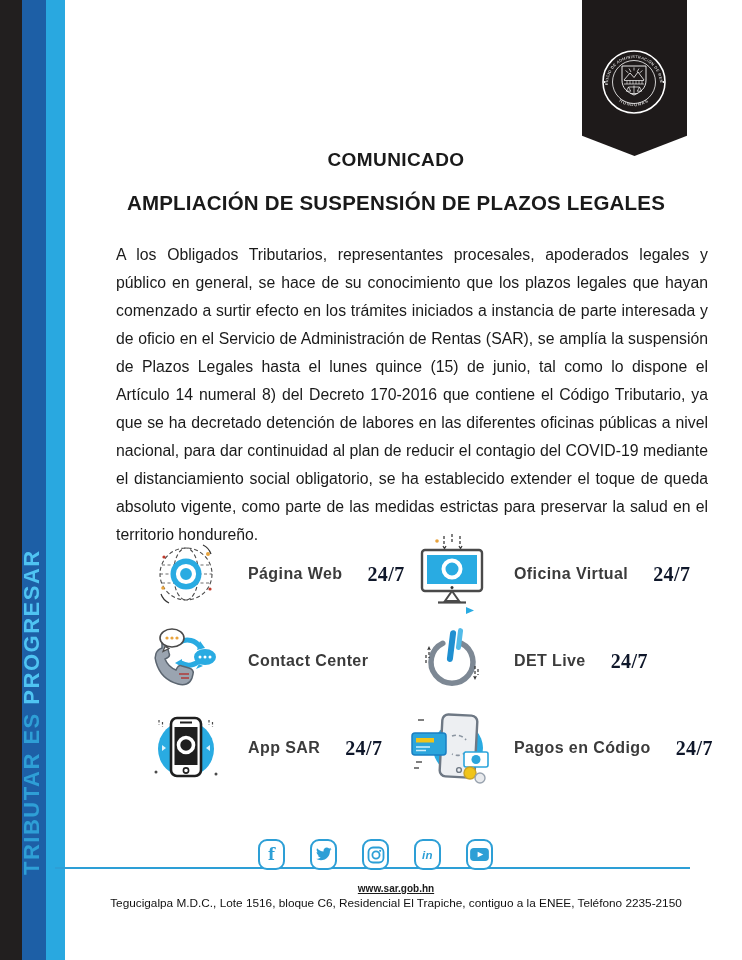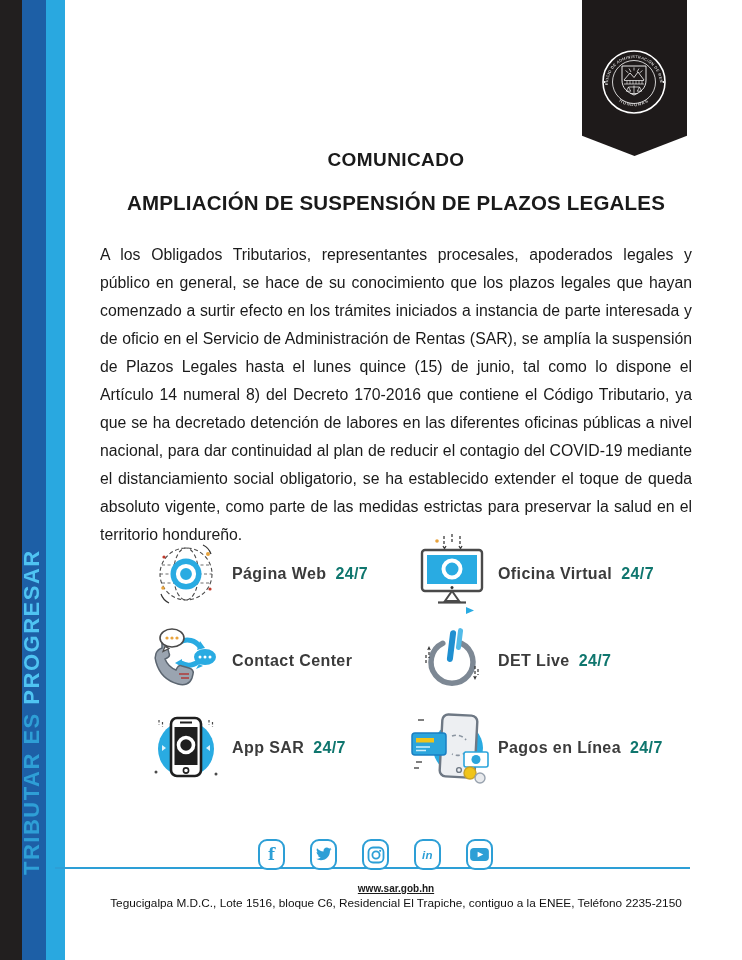--- a/index.html
+++ b/index.html
@@ -20,30 +20,30 @@
   .ribbon{left:582px;top:0;width:105px;height:156px;background:#1E1A1A;
           -webkit-clip-path:polygon(0 0,100% 0,100% 87%,50% 100%,0 87%);
           clip-path:polygon(0 0,100% 0,100% 87%,50% 100%,0 87%);}
 
   
   .titleblock{left:100px;top:149px;width:592px;text-align:center;}
   .title1{font-size:19px;font-weight:bold;letter-spacing:.4px;}
   .title2{font-size:20.5px;font-weight:bold;letter-spacing:.2px;margin-top:20px;}
 
   
-  .para1{left:100px;top:241px;width:592px;font-size:15.8px;line-height:28px;text-align:justify;}
+  .para1{left:116px;top:241px;width:592px;font-size:15.8px;line-height:28px;text-align:justify;}
   .para2{left:100px;top:483px;width:592px;font-size:15.8px;line-height:28px;text-align:justify;}
 
   
   .channels{left:140px;top:526px;width:566px;display:grid;
             grid-template-columns:266px 300px;grid-template-rows:96px 78px 96px;align-items:center;}
-  .cell{display:flex;align-items:center;gap:0;}
+  .cell{display:flex;align-items:center;gap:16px;}
   .iconbox{flex:0 0 92px;display:flex;justify-content:center;align-items:center;}
   .clabel{font-size:16px;font-weight:bold;color:#3B3B3B;letter-spacing:.4px;white-space:nowrap;}
-  .cbadge{color:#0f766e;font-size:16px;font-weight:bold;margin-left:9px;letter-spacing:.4px;}
+  .cbadge{color:#0f172a;font-size:20px;font-weight:bold;margin-left:9px;letter-spacing:.4px;font-family:Liberation Serif, serif;}
 
   .dateline{left:100px;top:805px;font-size:15.5px;}
 
   
   .social-line{left:55px;top:867px;width:635px;height:2px;background:#2D9FD6;}
   .sbadge{position:absolute;top:839px;width:27px;height:31px;background:#fff;border:2px solid #2D9FD6;
           border-radius:9px;display:flex;align-items:center;justify-content:center;box-sizing:border-box;}
   .fbglyph{color:#2D9FD6;font-weight:bold;font-size:16px;font-family:"DejaVu Serif",serif;}
   .inglyph{color:#2D9FD6;font-weight:bold;font-size:11.5px;letter-spacing:.3px;}
 
@@ -215,21 +215,21 @@
           <rect x="4" y="23" width="34" height="22" rx="3" fill="#2BA5DC" stroke="#1A7FC2" stroke-width="1.5"></rect>
           <rect x="8" y="28" width="18" height="4.5" fill="#F0C419"></rect>
           <path d="M8 37 h14 M8 40.5 h10" stroke="#CFEFFB" stroke-width="1.6"></path>
           <rect x="56" y="42" width="24" height="15" rx="2" fill="#ffffff" stroke="#2BA5DC" stroke-width="1.6"></rect>
           <circle cx="68" cy="49.5" r="4.5" fill="#2BA5DC"></circle>
           <circle cx="62" cy="63" r="6" fill="#F0C419" stroke="#C9A227" stroke-width="1.4"></circle>
           <circle cx="72" cy="68" r="5" fill="#E8EAED" stroke="#98A2AE" stroke-width="1.4"></circle>
           <path d="M8 52 h6 M6 58 h5 M10 10 h6" stroke="#555555" stroke-width="1.6"></path>
         </svg>
       </div>
-      <div class="clabel">Pagos en Línea</div>
+      <div class="clabel">Pagos en Código</div>
       <div class="cbadge">24/7</div>
     </div>
 
   </div>
 
 
   <div class="abs social-line"></div>
 
   <div class="sbadge" style="left:258px;">
     <span class="fbglyph">f</span>

